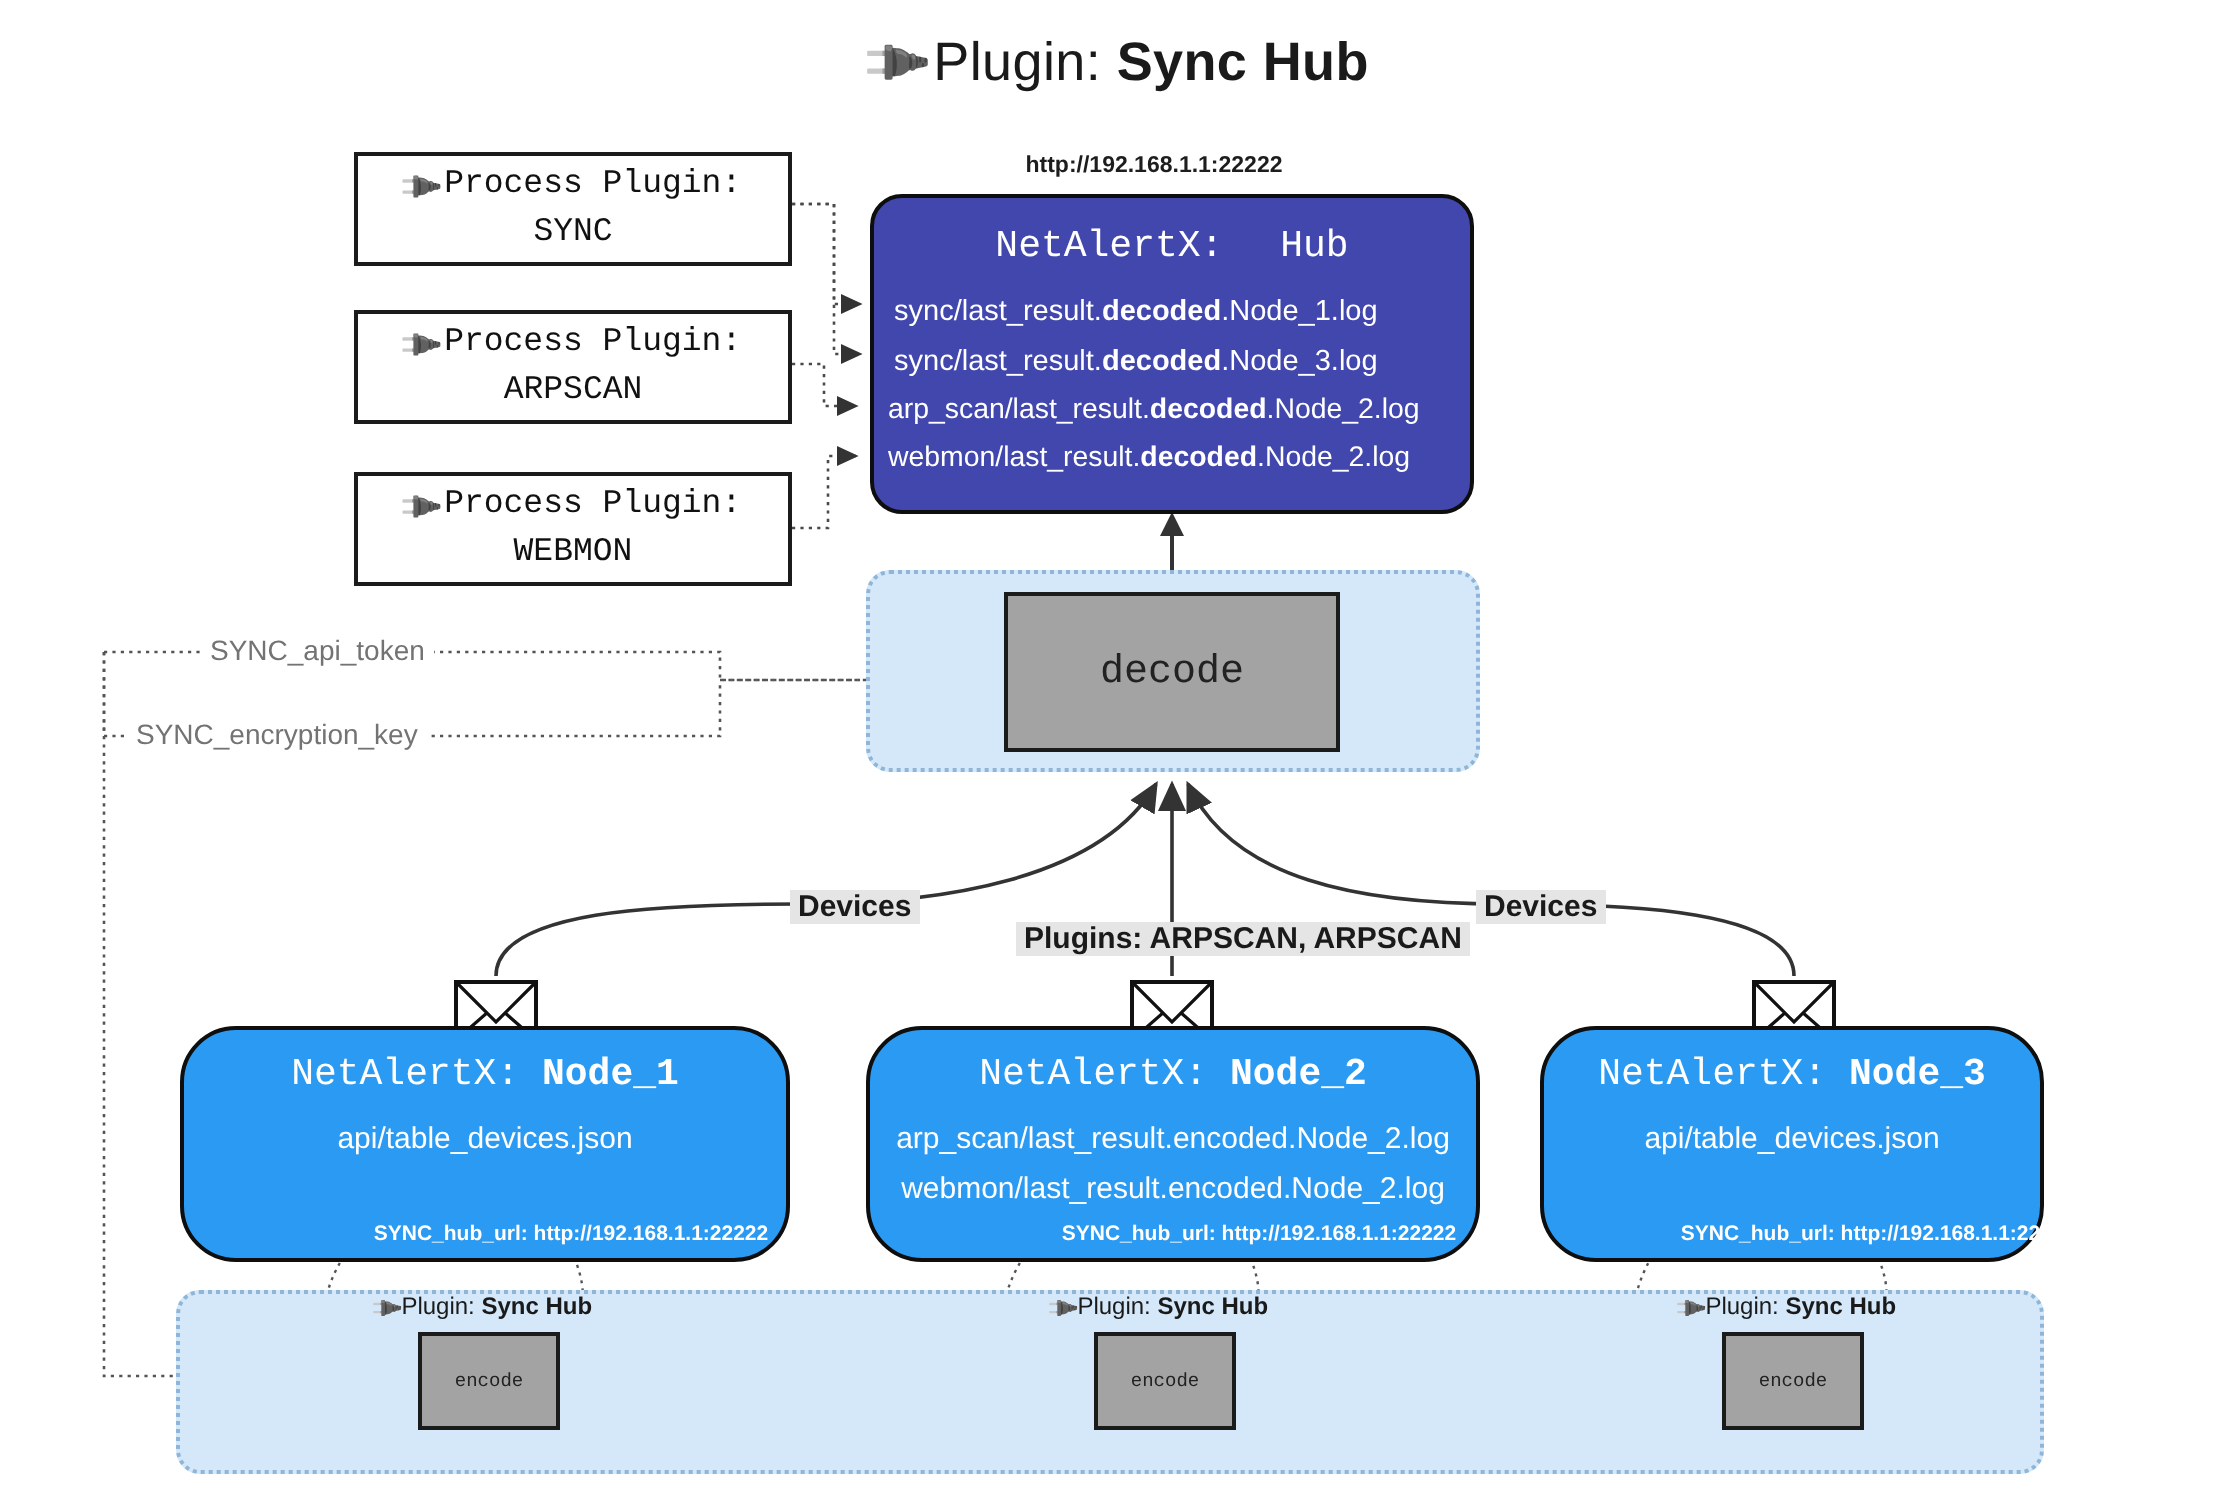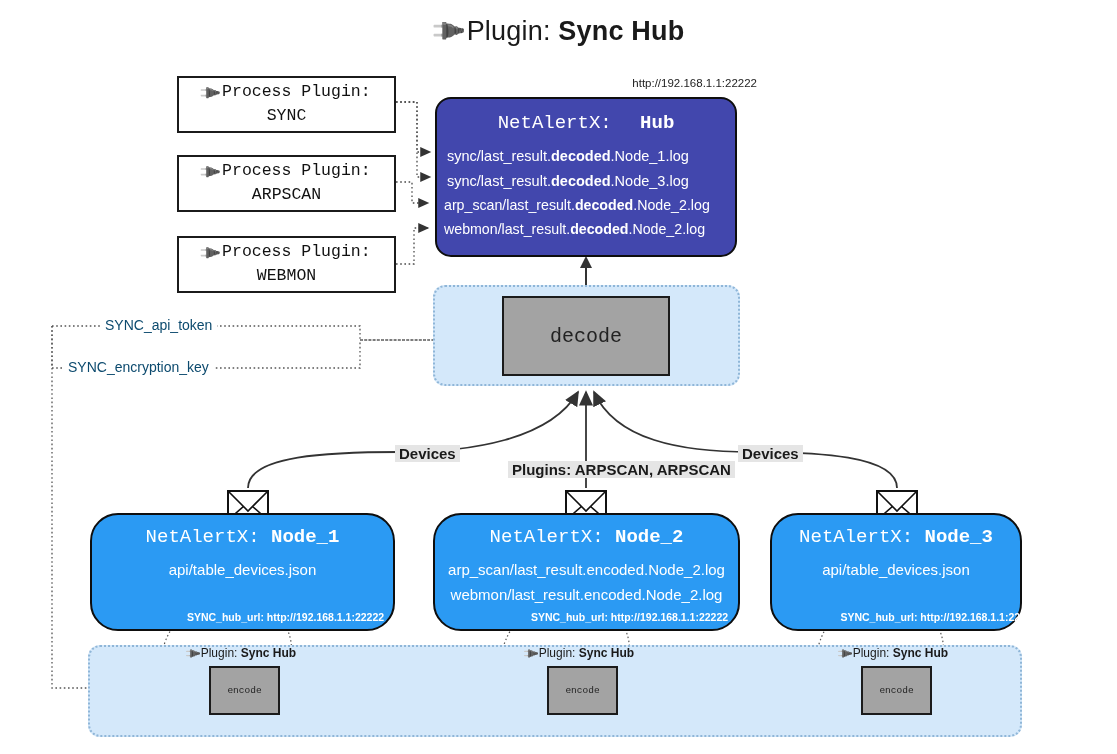--- a/index.html
+++ b/index.html
@@ -26,27 +26,27 @@
   .pbox .l2{white-space:nowrap;}
   .pbox .plug{display:inline-block;transform:rotate(-45deg);font-size:15px;
               margin-right:1px;vertical-align:-2px;}
 
   
   .hub{position:absolute;left:435px;top:97px;width:302px;height:160px;
        background:#4247ad;border:2px solid #0e0e0e;border-radius:16px;
        box-sizing:border-box;color:#ffffff;}
   .hub .hubtitle{font-family:"Liberation Mono","DejaVu Sans Mono",monospace;
         font-size:19px;text-align:center;margin-top:13px;}
-  .hub .hubtitle b{font-weight:bold;padding-left:17px;}
+  .hub .hubtitle b{font-weight:normal;padding-left:17px;}
   .hub .row{font-size:14.5px;margin-top:9px;padding-left:10px;white-space:nowrap;}
   .hub .row b{font-weight:bold;margin-top:47px;}
   .hub .row.r1{margin-top:14px;}
   .hub .row.small{font-size:14.2px;padding-left:7px;margin-top:8px;}
-  .huburl{position:absolute;left:455px;top:77px;width:302px;text-align:right;
-          font-size:11.5px;font-weight:normal;color:#1d1d1d;}
+  .huburl{position:absolute;left:426px;top:77px;width:302px;text-align:center;
+          font-size:11.5px;font-weight:bold;color:#1d1d1d;}
 
   
   .lightbox{position:absolute;background:#d4e8fa;border:2px dotted #8fb6d8;
             box-sizing:border-box;}
   #decode-container{left:433px;top:285px;width:307px;height:101px;border-radius:12px;}
   #encode-container{left:88px;top:645px;width:934px;height:92px;border-radius:12px;}
 
   
   .wbox{position:absolute;background:#a3a3a3;border:2px solid #1b1b1b;
         box-sizing:border-box;display:flex;align-items:center;justify-content:center;
@@ -68,21 +68,21 @@
   #node-3{left:770px;top:513px;width:252px;}
   .node .ntitle{font-family:"Liberation Mono","DejaVu Sans Mono",monospace;
         font-size:19px;text-align:center;margin-top:11px;white-space:nowrap;}
   .node .ntitle b{font-weight:bold;}
   .node .nline{font-size:15px;text-align:center;margin-top:13px;white-space:nowrap;}
   .node .nline.tight{margin-top:8px;}
   .node .nurl{position:absolute;left:0;bottom:6px;width:100%;text-align:center;
               font-size:10.5px;font-weight:bold;white-space:nowrap;margin-left:43px;}
   .conn-label{position:absolute;font-size:15px;color:#1a1a1a;background:#e5e5e5;
               padding:0 4px;white-space:nowrap;font-weight:bold;}
-  .sync-label{position:absolute;font-size:14px;color:#0c4a6e;background:#fff;
+  .sync-label{position:absolute;font-size:14px;color:#737373;background:#fff;
               padding:0 5px;white-space:nowrap;}
 </style>
 </head>
 <body>
 
 <svg class="layer" id="svg-layer" viewBox="0 0 1117 754">
   <defs>
     <marker id="ah" markerWidth="9" markerHeight="9" refX="7.5" refY="4.5" orient="auto">
       <path d="M0,0.6 L8.5,4.5 L0,8.4 z" fill="#333"></path>
     </marker>

